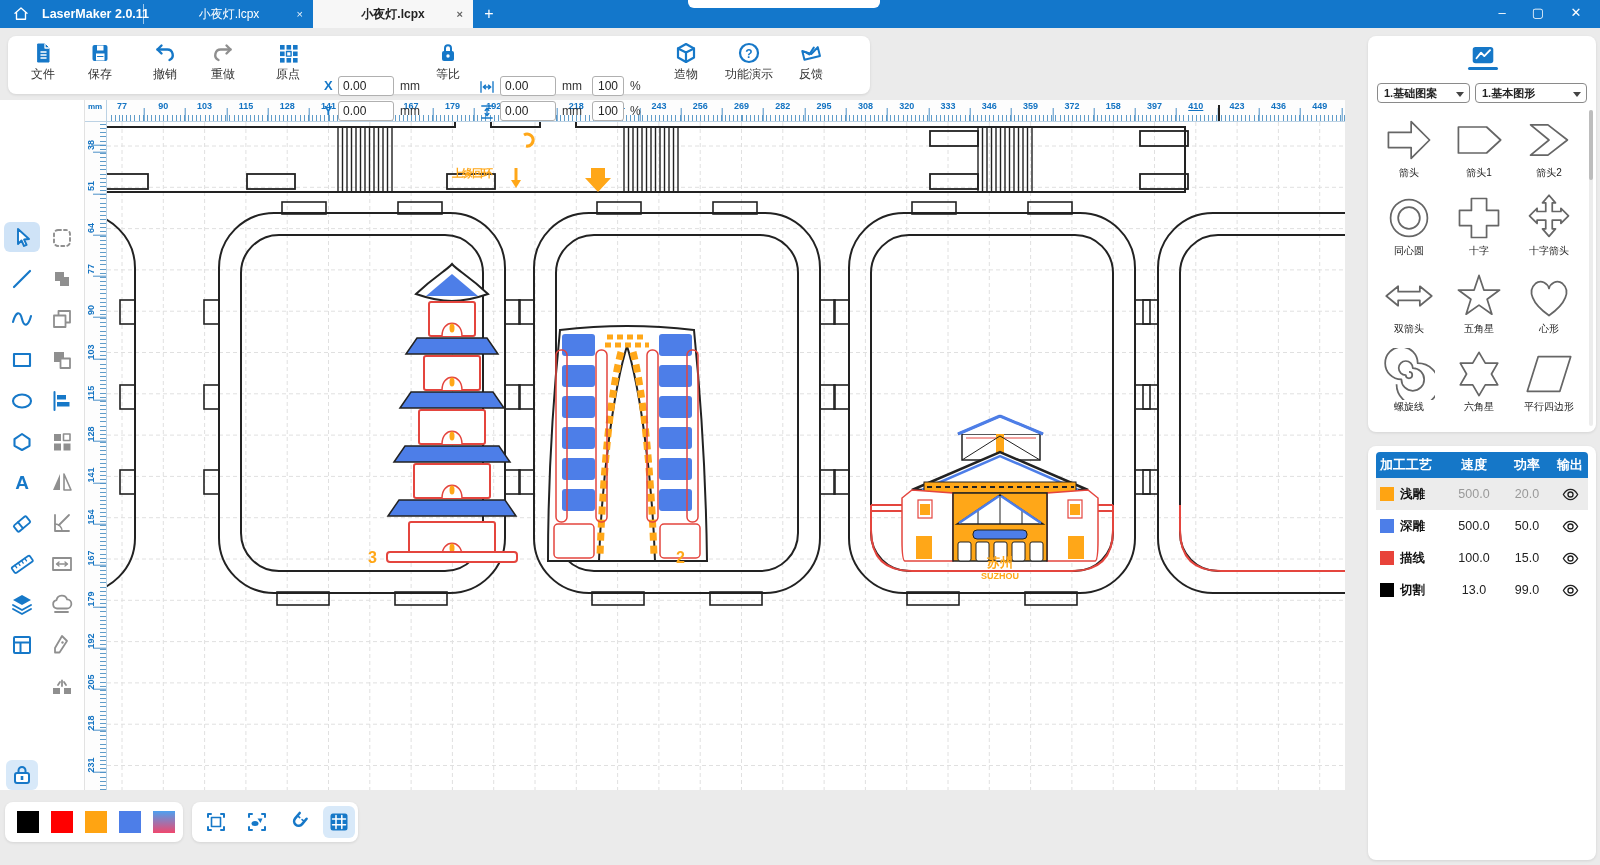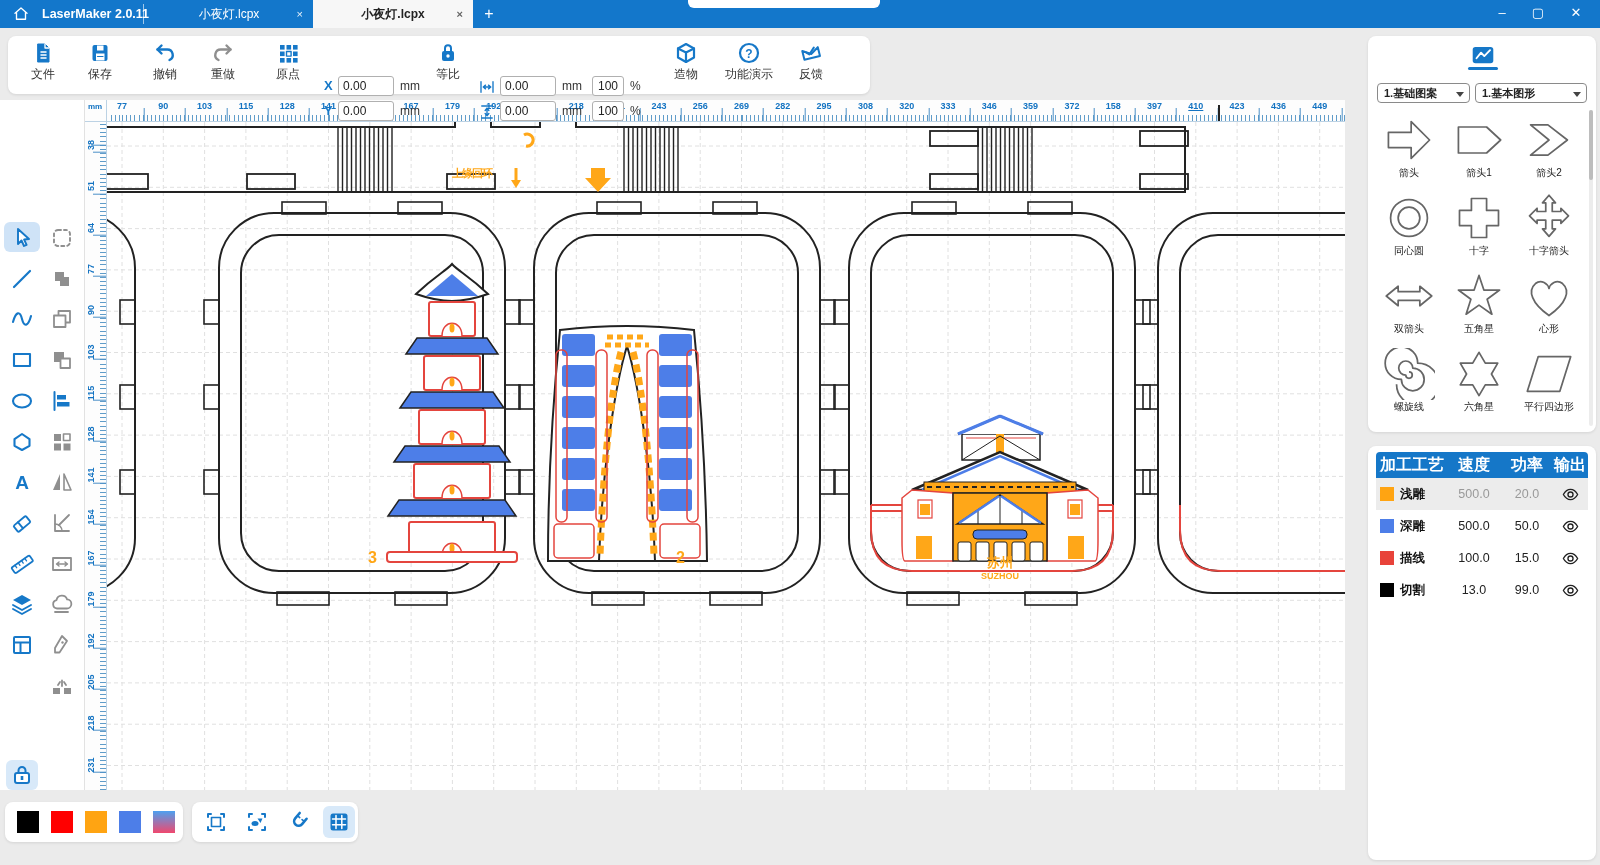--- a/index.html
+++ b/index.html
@@ -72,21 +72,21 @@
   .dd1 { left:9px; width:93px; }
   .dd2 { left:107px; width:112px; }
   .shape-grid { position:absolute; left:6px; top:74px; width:210px; display:grid; grid-template-columns:70px 70px 70px; }
   .shape-cell { height:78px; text-align:center; }
   .shape-cell svg { width:52px; height:52px; margin:4px auto 0; display:block; }
   .shape-cell .slb { font-size:10px; color:#222; }
   .sc-scroll { position:absolute; right:3px; top:74px; width:4px; height:316px; background:#ececec; border-radius:2px; }
   .sc-thumb { position:absolute; right:3px; top:74px; width:4px; height:70px; background:#bdbdbd; border-radius:2px; }
 
   .process-card { position:absolute; left:1368px; top:446px; width:228px; height:414px; background:#fff; border-radius:8px; box-shadow:0 1px 3px rgba(0,0,0,.10); }
-  .pt-head { position:absolute; left:8px; top:6px; width:212px; height:26px; background:#1577c8; border-radius:4px 4px 0 0; color:#fff; font-size:16px; font-weight:bold; display:flex; align-items:center; }
+  .pt-head { position:absolute; left:8px; top:6px; width:212px; height:26px; background:#1577c8; border-radius:4px 4px 0 0; color:#fff; font-size:13px; font-weight:bold; display:flex; align-items:center; }
   .pt-rows { position:absolute; left:8px; top:32px; width:212px; }
   .pt-row { height:32px; display:flex; align-items:center; font-size:12.5px; color:#222; }
   .pt-row.sel { background:#ececec; color:#999; }
   .pt-c1 { width:70px; display:flex; align-items:center; padding-left:4px; }
   .pt-c2 { width:56px; text-align:center; }
   .pt-c3 { width:50px; text-align:center; }
   .pt-c4 { width:36px; text-align:center; }
   .pt-sw { width:14px; height:14px; margin-right:6px; flex:none; }
   .pt-lb { font-weight:bold; color:#111; }
   .pt-row.sel .pt-lb { color:#111; }

